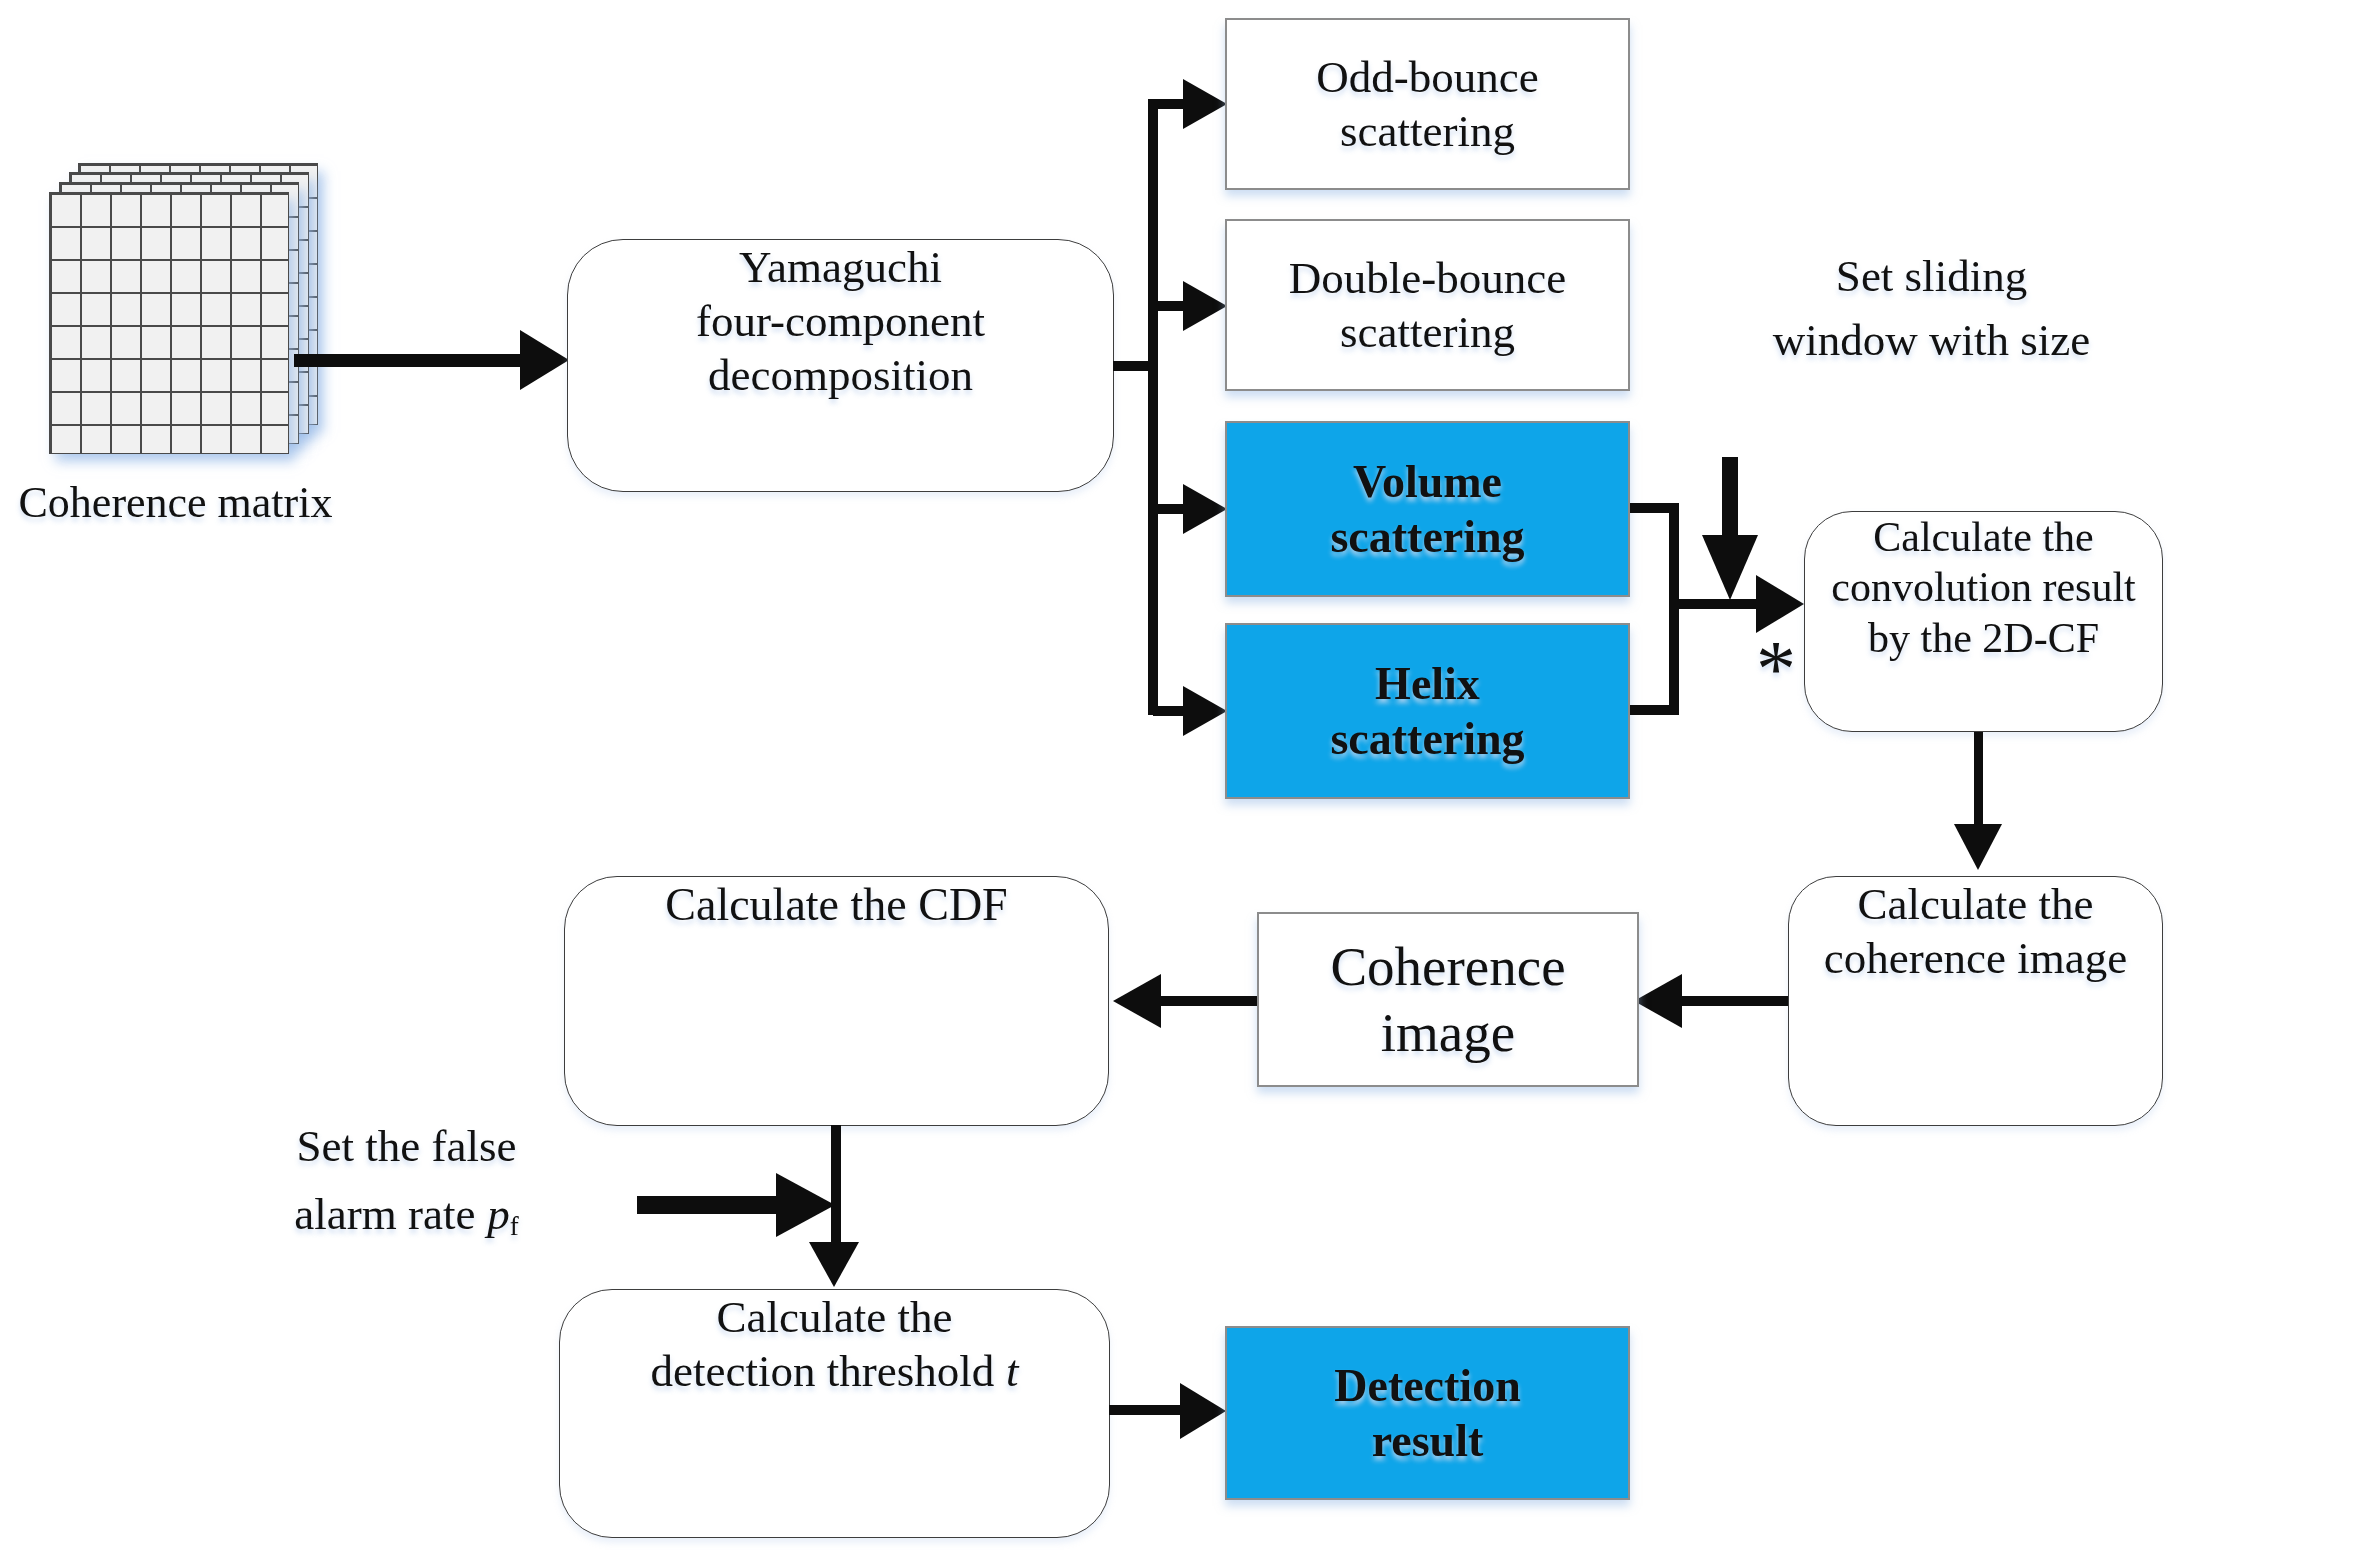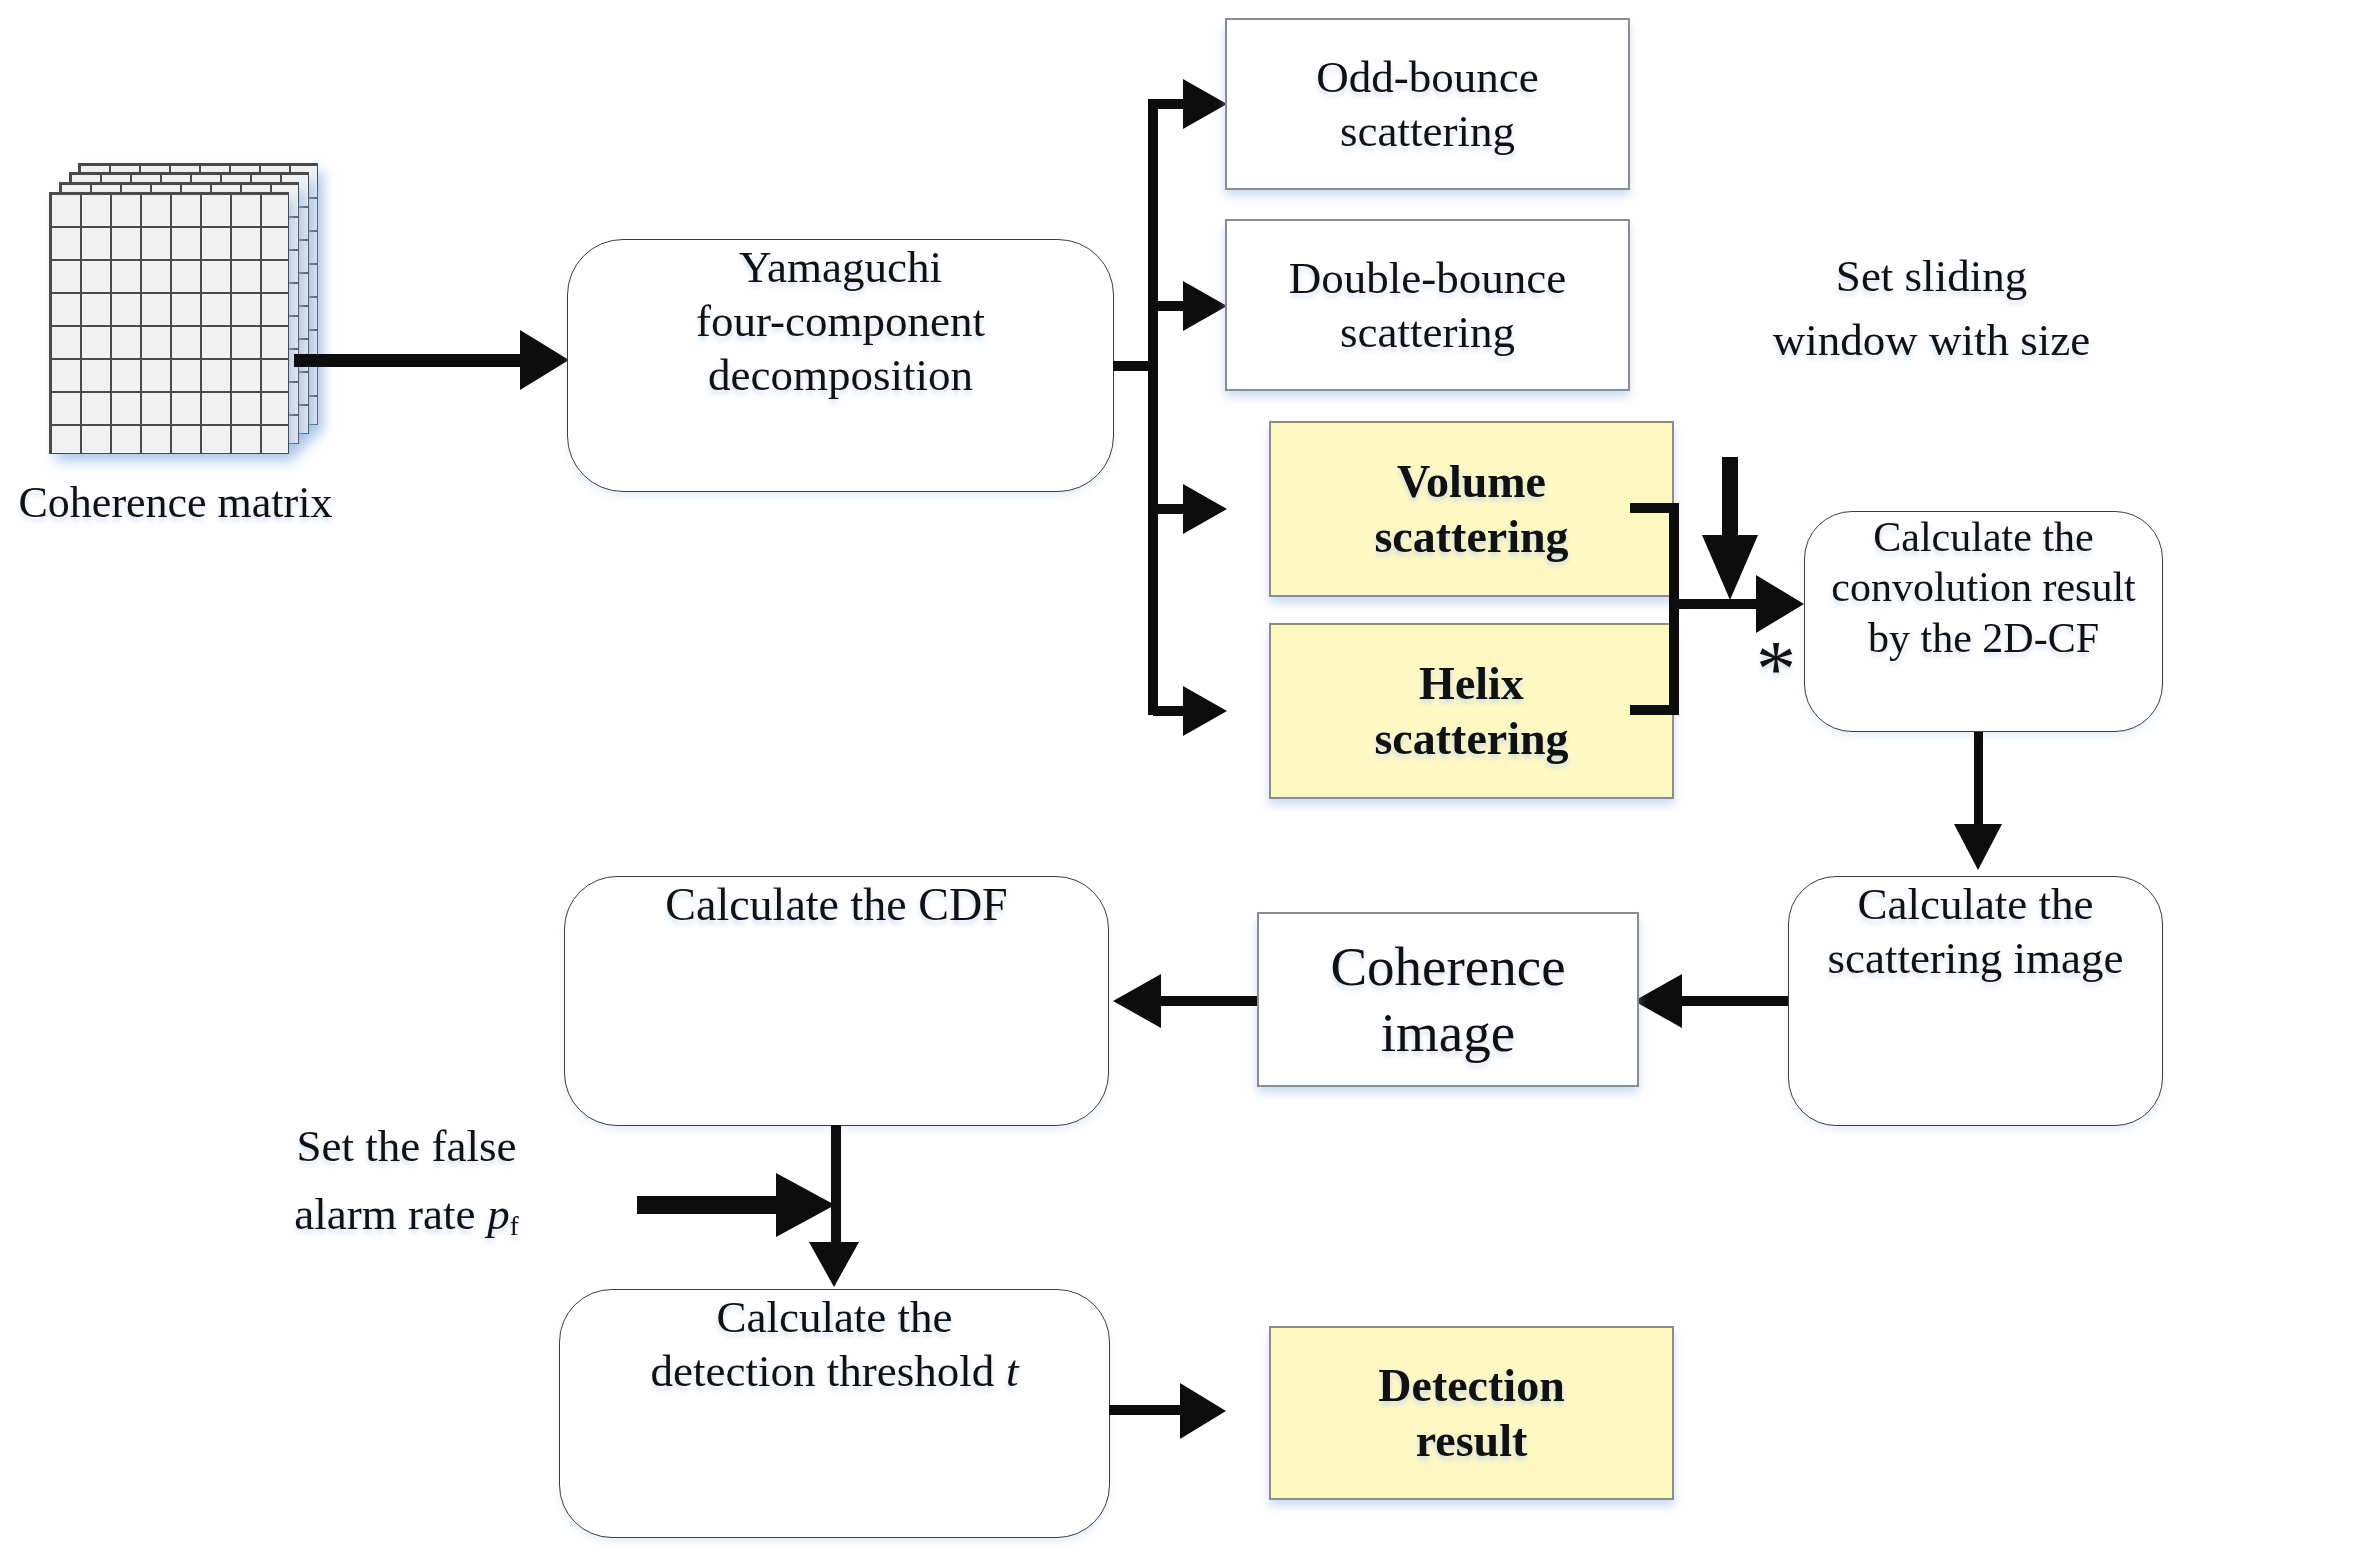--- a/index.html
+++ b/index.html
@@ -22,21 +22,21 @@
     display:flex;flex-direction:column;align-items:center;
     text-align:center;box-sizing:border-box;line-height:1.2;
     box-shadow:0 4.8px 6.4px rgba(175,200,235,0.25);
   }
   .sbox{
     position:absolute;background:#fff;border:2.4px solid #8c8c8c;
     display:flex;flex-direction:column;align-items:center;justify-content:center;
     text-align:center;box-sizing:border-box;line-height:1.2;
     box-shadow:0 7.2px 8.8px rgba(155,190,232,0.5);
   }
-  .sbox.gray{background:#fef9c3;font-weight:bold;margin-left:44px;}
+  .sbox.gray{background:#0ea5e9;font-weight:bold;}
   .btext{text-shadow:0 4px 4.8px rgba(200,216,240,0.85);}
   
   .shaft{position:absolute;background:#0d0d0d;}
   .tri{position:absolute;width:0;height:0;}
   .lbl{position:absolute;text-align:center;}
   .it{font-style:italic;}
   .mx{margin:0 0.22em;}
   .mlq{margin-left:0.26em;}
   sub.sf{font-size:0.6em;vertical-align:-0.22em;}
 </style>
@@ -112,21 +112,21 @@
     <div class="btext">Calculate the</div>
     <div class="btext">convolution result</div>
     <div class="btext">by the 2D-CF</div>
   </div>
 
   <div class="shaft" style="left:1974px;top:732px;width:8.8px;height:97px;"></div>
   <div class="tri" style="left:1954px;top:824px;border-left:24px solid transparent;border-right:24px solid transparent;border-top:46px solid #0d0d0d;"></div>
 
   <div class="rbox" style="left:1788px;top:876px;width:375px;height:250px;font-size:45px;border-radius:48px;">
     <div class="btext">Calculate the</div>
-    <div class="btext">scattering image</div>
+    <div class="btext">coherence image</div>
   </div>
 
   <div class="tri" style="left:1634px;top:974px;border-top:27px solid transparent;border-bottom:27px solid transparent;border-right:48px solid #0d0d0d;"></div>
   <div class="shaft" style="left:1676px;top:996px;width:112px;height:10.4px;"></div>
 
   <div class="sbox" style="left:1257px;top:912px;width:382px;height:175px;font-size:55px;">
     <div class="btext">Coherence</div>
     <div class="btext">image</div>
   </div>
 

